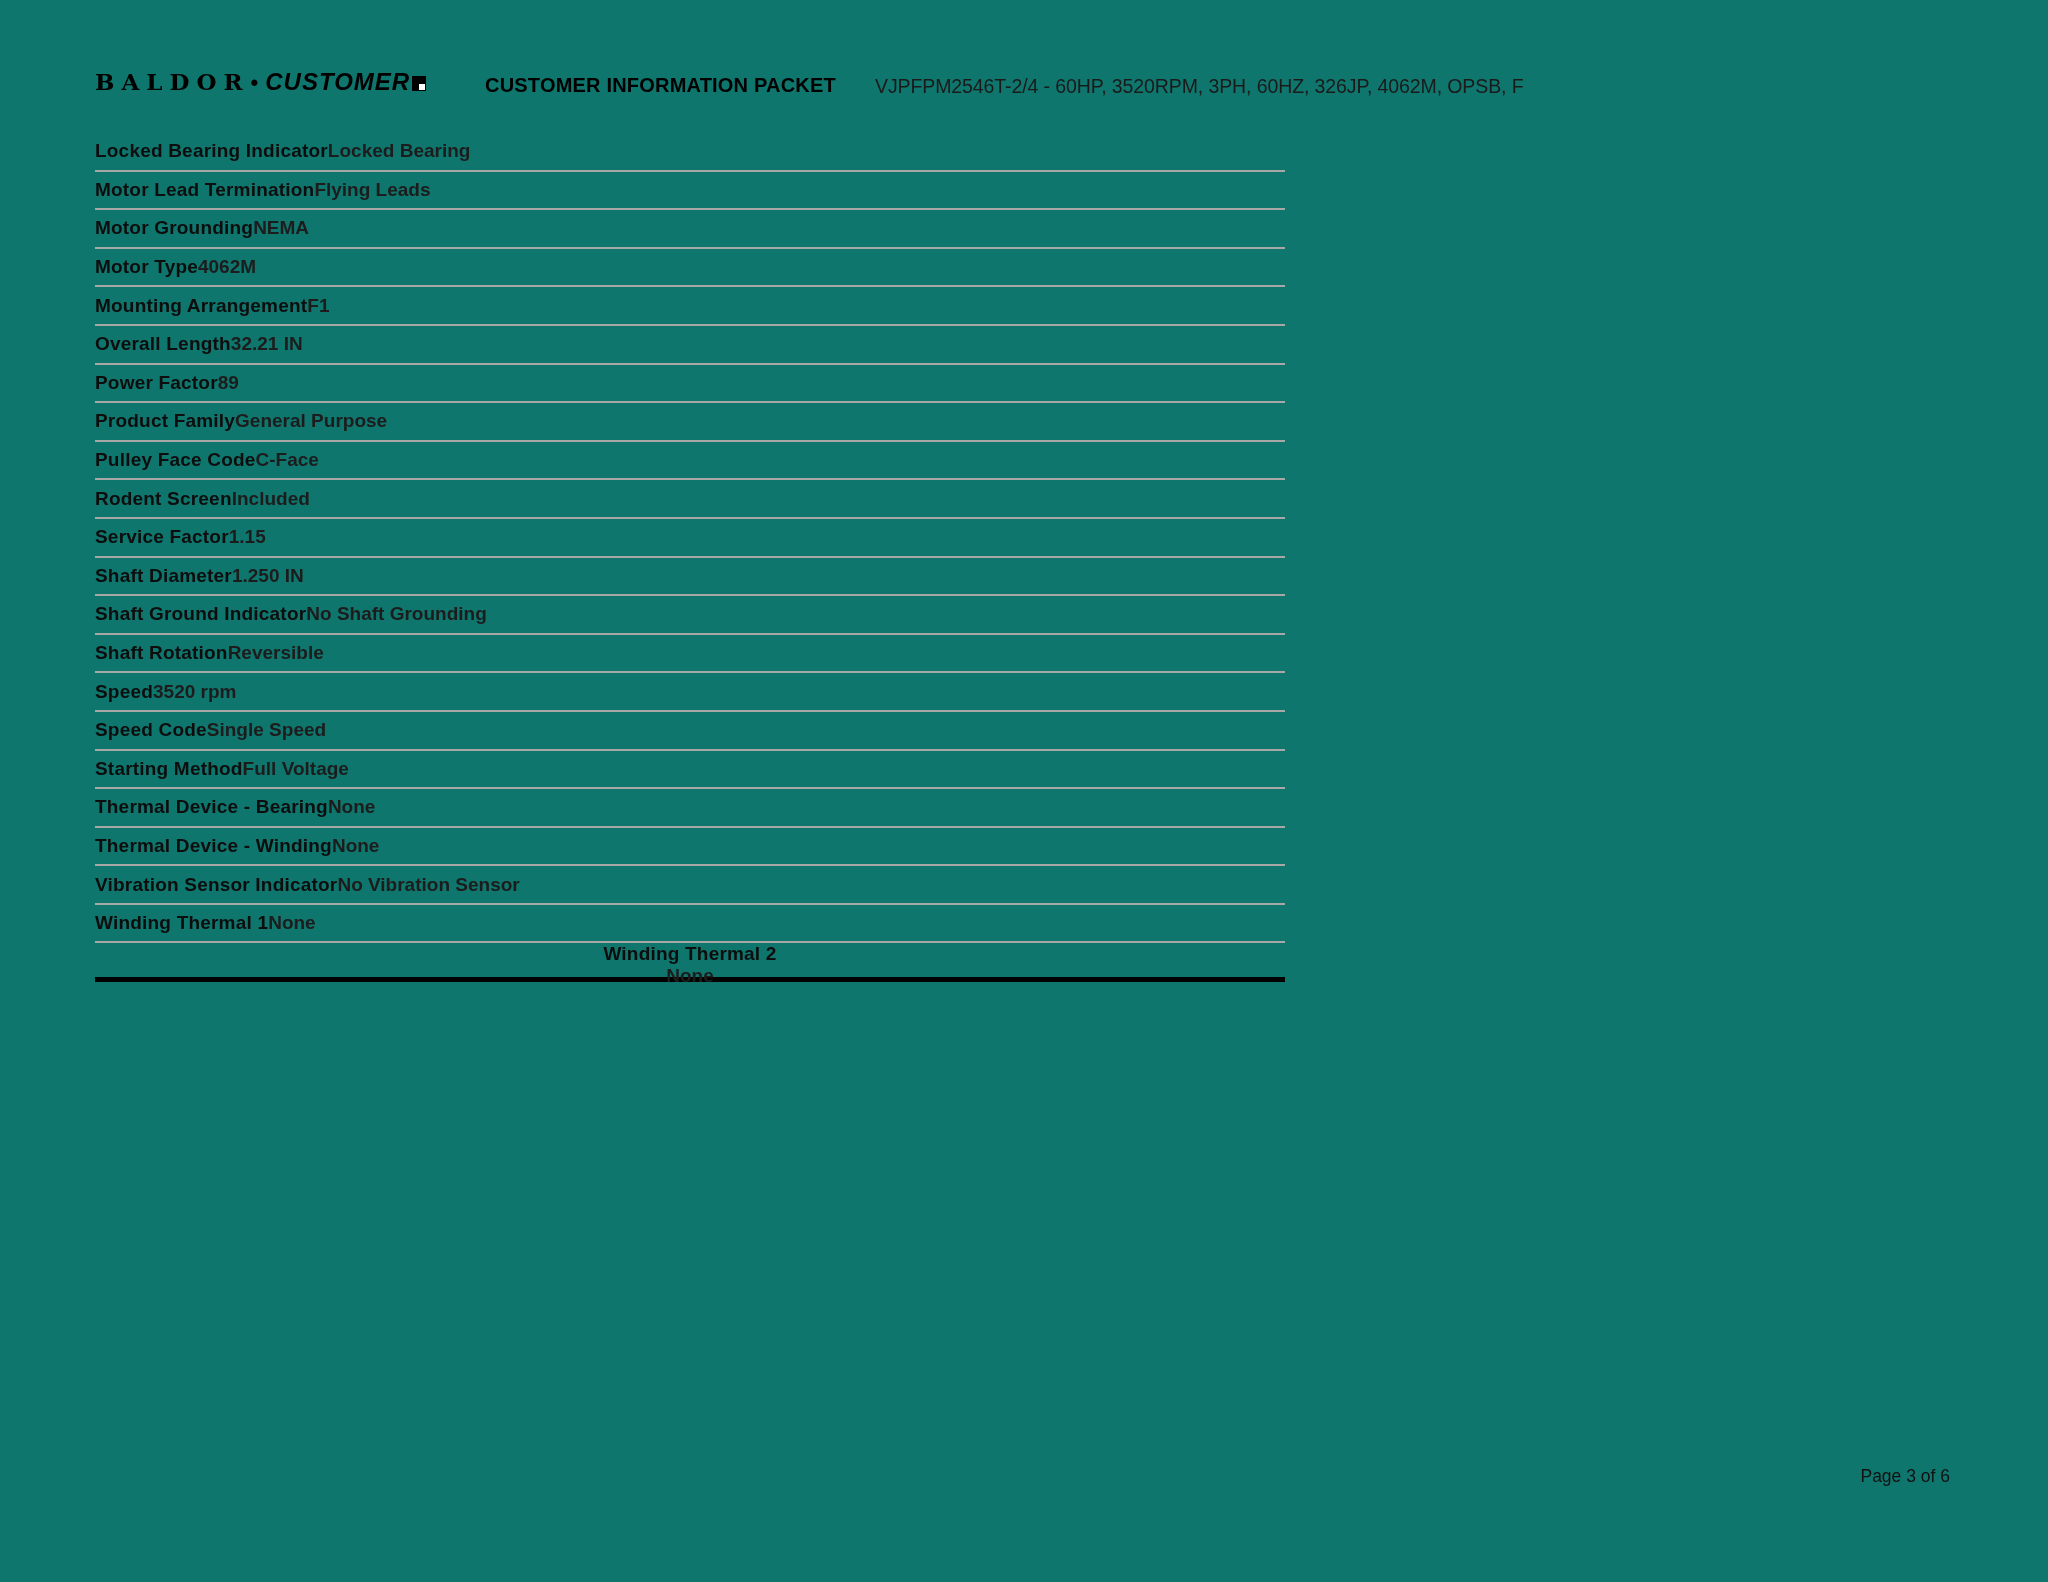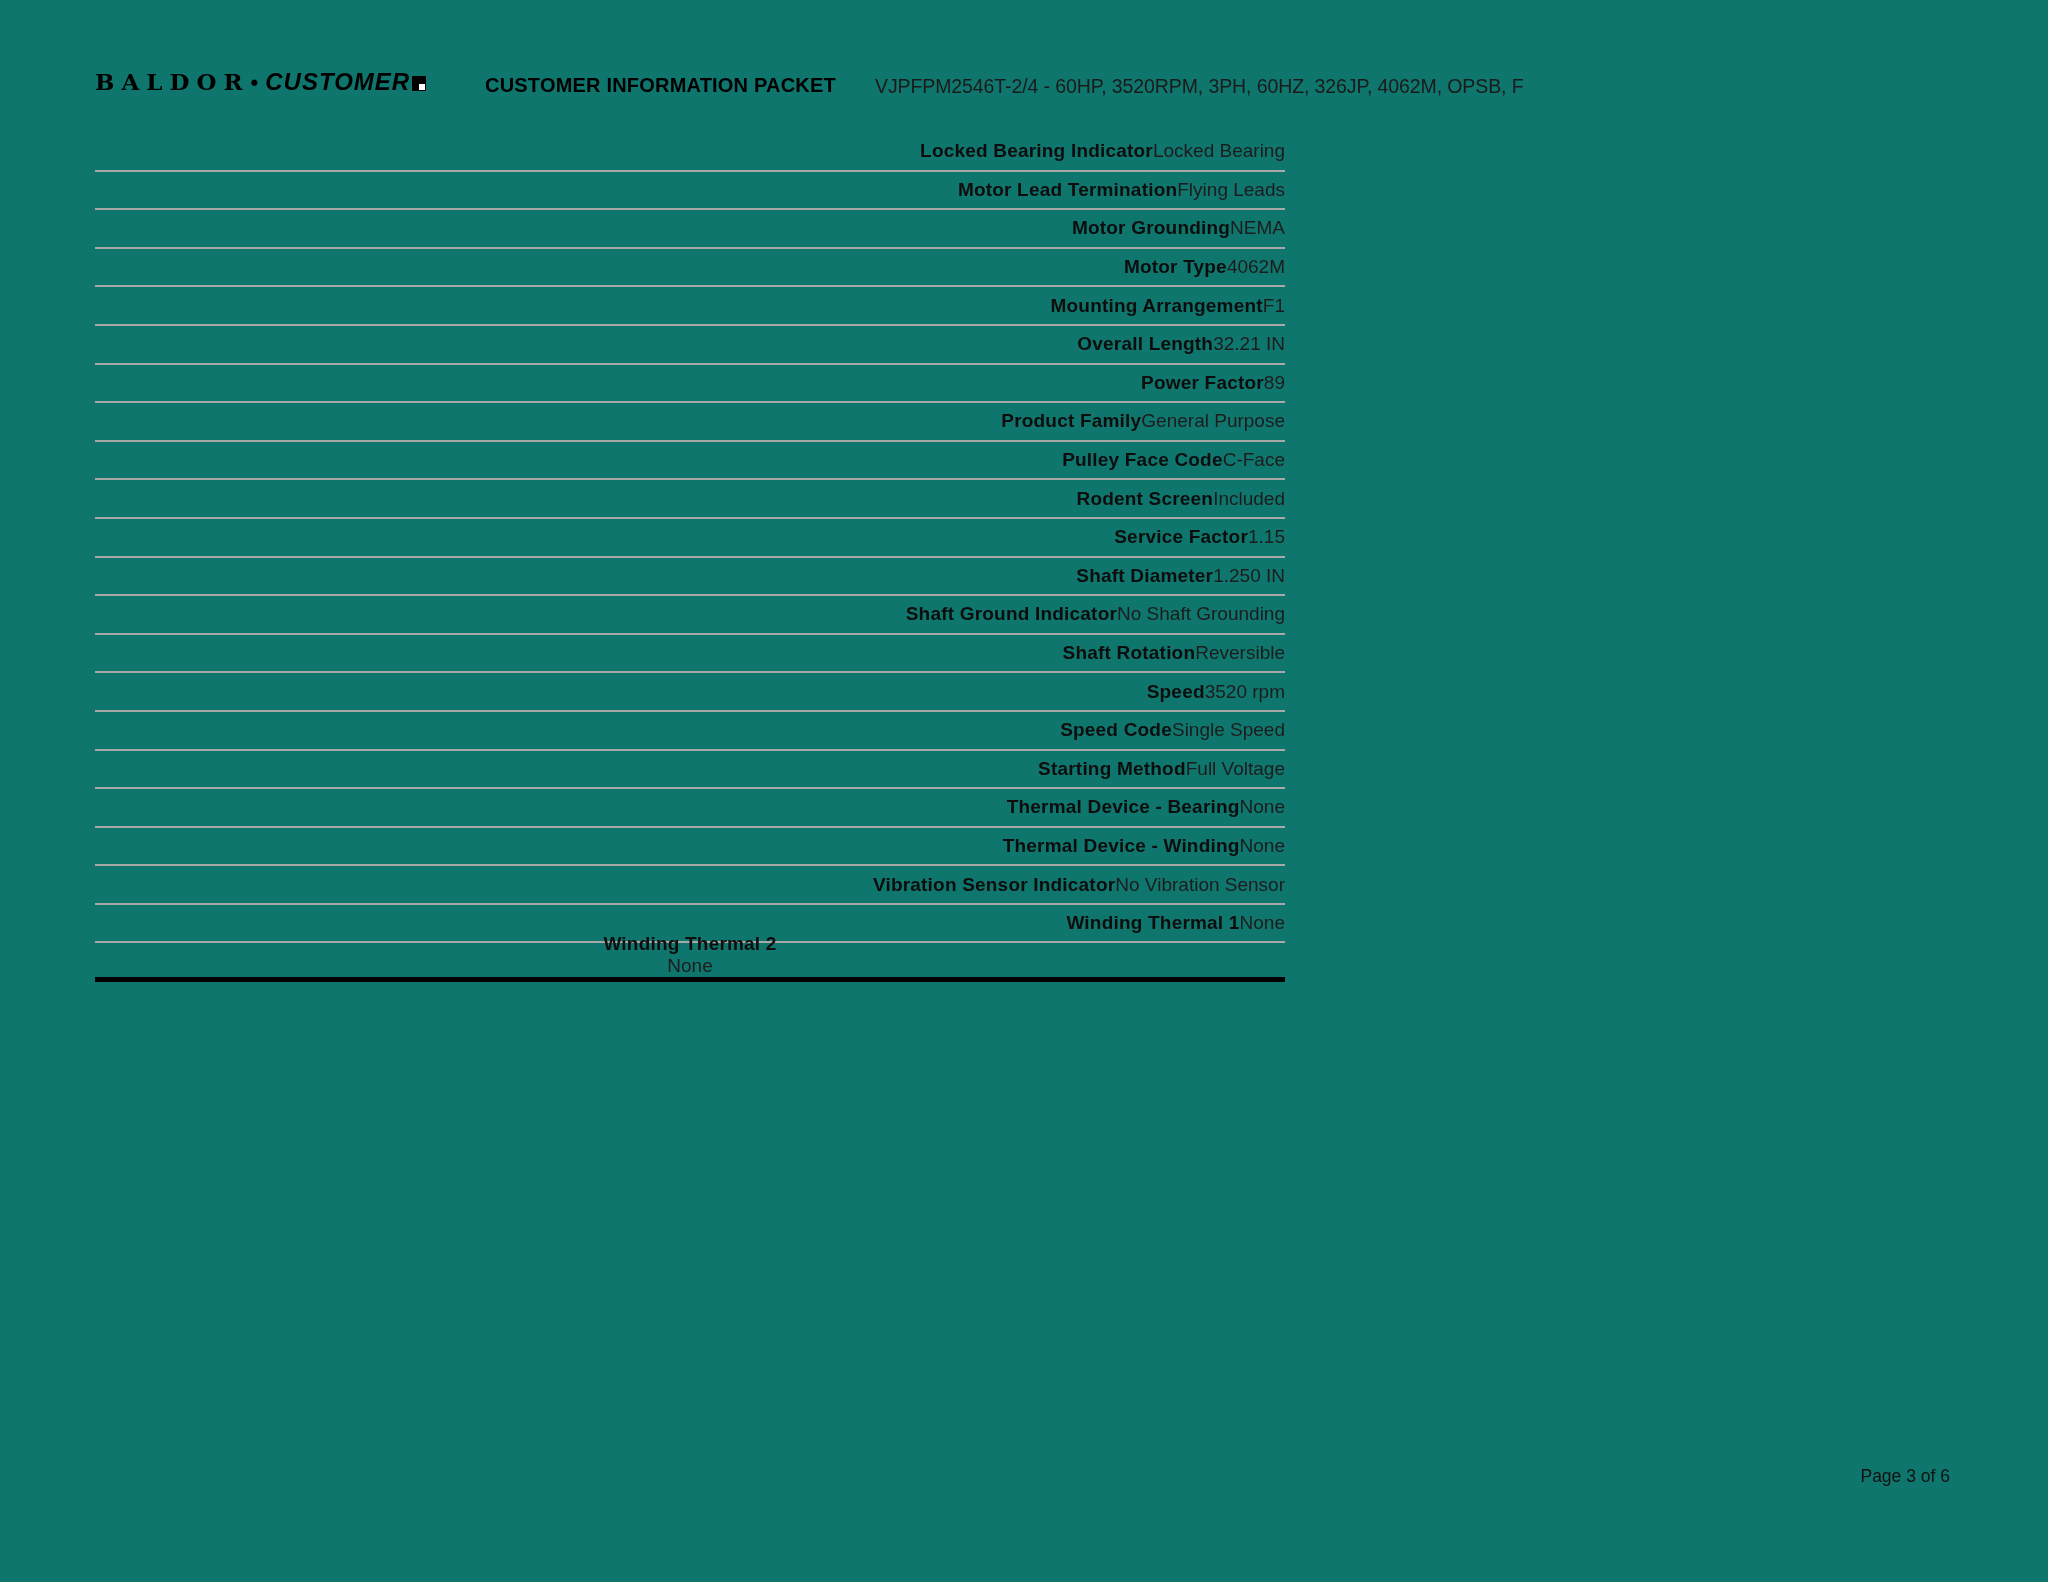--- a/index.html
+++ b/index.html
@@ -96,38 +96,38 @@
   .spec-table {
     position: absolute;
     left: 95px;
     top: 133px;
     width: 1190px;
   }
   .spec-row {
     box-sizing: border-box;
     height: 38.6px;
     display: flex;
-    justify-content: flex-end;
+    justify-content: flex-start;
     align-items: center;
     border-bottom: 2px solid #a8a8a8;
   }
   .spec-row:last-child {
     border-bottom: 5px solid #000000;
     flex-direction: column;
   }
   .spec-label {
     font-weight: bold;
     font-size: 19px;
     letter-spacing: 0.2px;
     color: #0d0d0d;
     white-space: nowrap;
   }
   .spec-value {
     font-size: 19px;
-    font-weight: normal;
+    font-weight: bold;
     color: #1c1c1c;
     white-space: nowrap;
   }
 
   
   .footer {
     position: absolute;
     top: 1466px;
     right: 98px;
     font-size: 17.5px;

